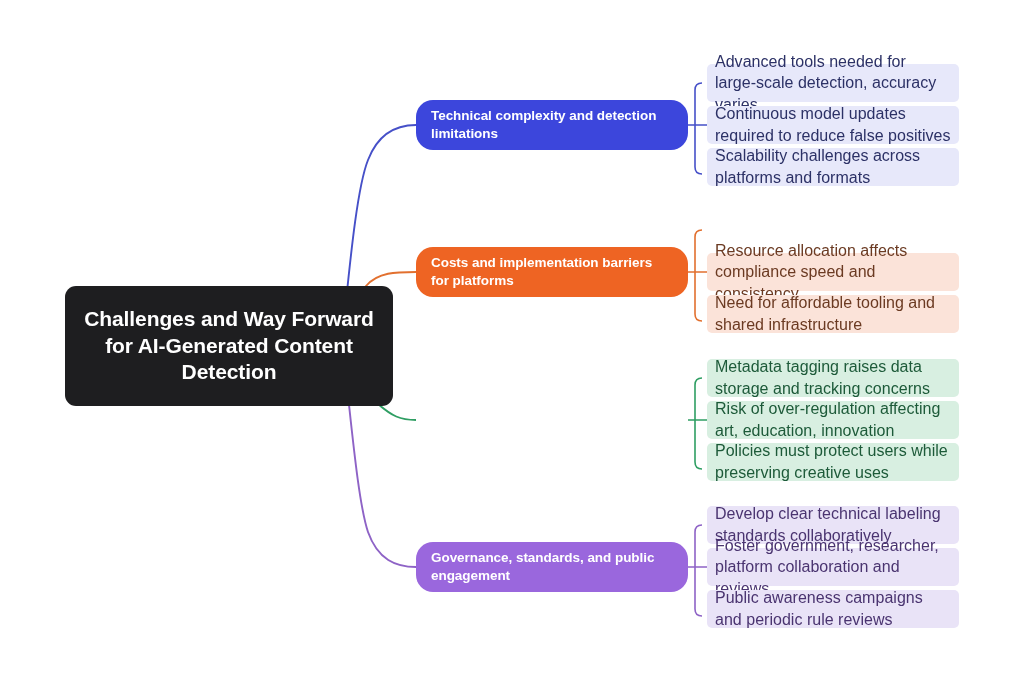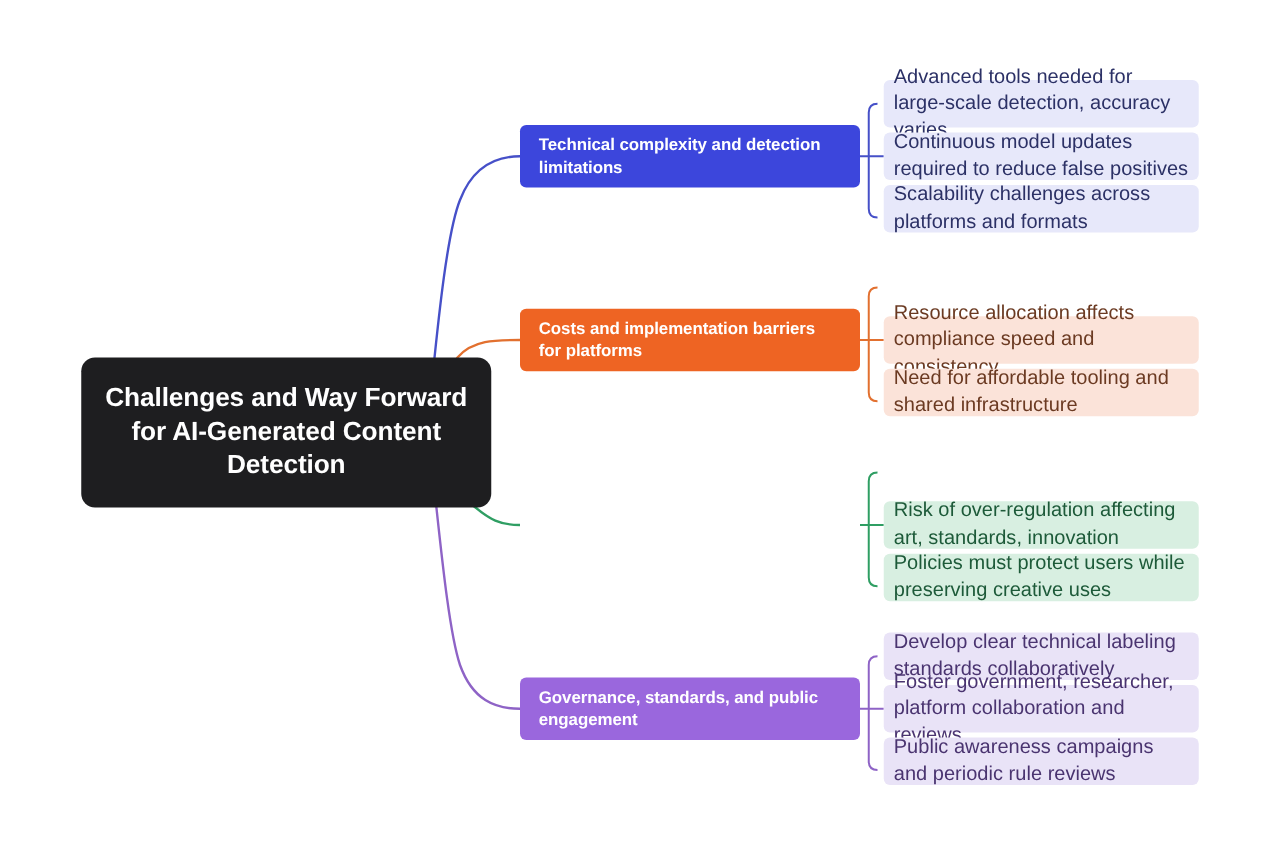--- a/index.html
+++ b/index.html
@@ -50,21 +50,21 @@
     text-align: center;
     letter-spacing: -0.1px;
   }
 
   
   .branch-node {
     position: absolute;
     left: 416px;
     width: 272px;
     height: 50px;
-    border-radius: 5px;
+    border-radius: 17px;
     display: flex;
     align-items: center;
     box-sizing: border-box;
     padding: 0 15px;
   }
   .branch-label {
     color: #ffffff;
     font-size: 13.5px;
     font-weight: bold;
     line-height: 1.32;
@@ -130,22 +130,25 @@
   <div class="branch-node" style="top:247px; background:#ee6423;">
     <div class="branch-label">Costs and implementation barriers for platforms</div>
   </div>
   <div class="leaf-card" style="top:253px; background:#fbe3d9;">
     <div class="leaf-label" style="color:#6b3a22;">Resource allocation affects compliance speed and consistency</div>
   </div>
   <div class="leaf-card" style="top:295px; background:#fbe3d9;">
     <div class="leaf-label" style="color:#6b3a22;">Need for affordable tooling and shared infrastructure</div>
   </div>
 
+  <div class="leaf-card" style="top:359px; background:#d8efe1;">
+    <div class="leaf-label" style="color:#1d5a39;">Metadata tagging raises data storage and tracking concerns</div>
+  </div>
   <div class="leaf-card" style="top:401px; background:#d8efe1;">
-    <div class="leaf-label" style="color:#1d5a39;">Risk of over-regulation affecting art, standards, innovation</div>
+    <div class="leaf-label" style="color:#1d5a39;">Risk of over-regulation affecting art, education, innovation</div>
   </div>
   <div class="leaf-card" style="top:443px; background:#d8efe1;">
     <div class="leaf-label" style="color:#1d5a39;">Policies must protect users while preserving creative uses</div>
   </div>
 
   <div class="branch-node" style="top:542px; background:#9a67dd;">
     <div class="branch-label">Governance, standards, and public engagement</div>
   </div>
   <div class="leaf-card" style="top:506px; background:#e9e3f7;">
     <div class="leaf-label" style="color:#4a3470;">Develop clear technical labeling standards collaboratively</div>

